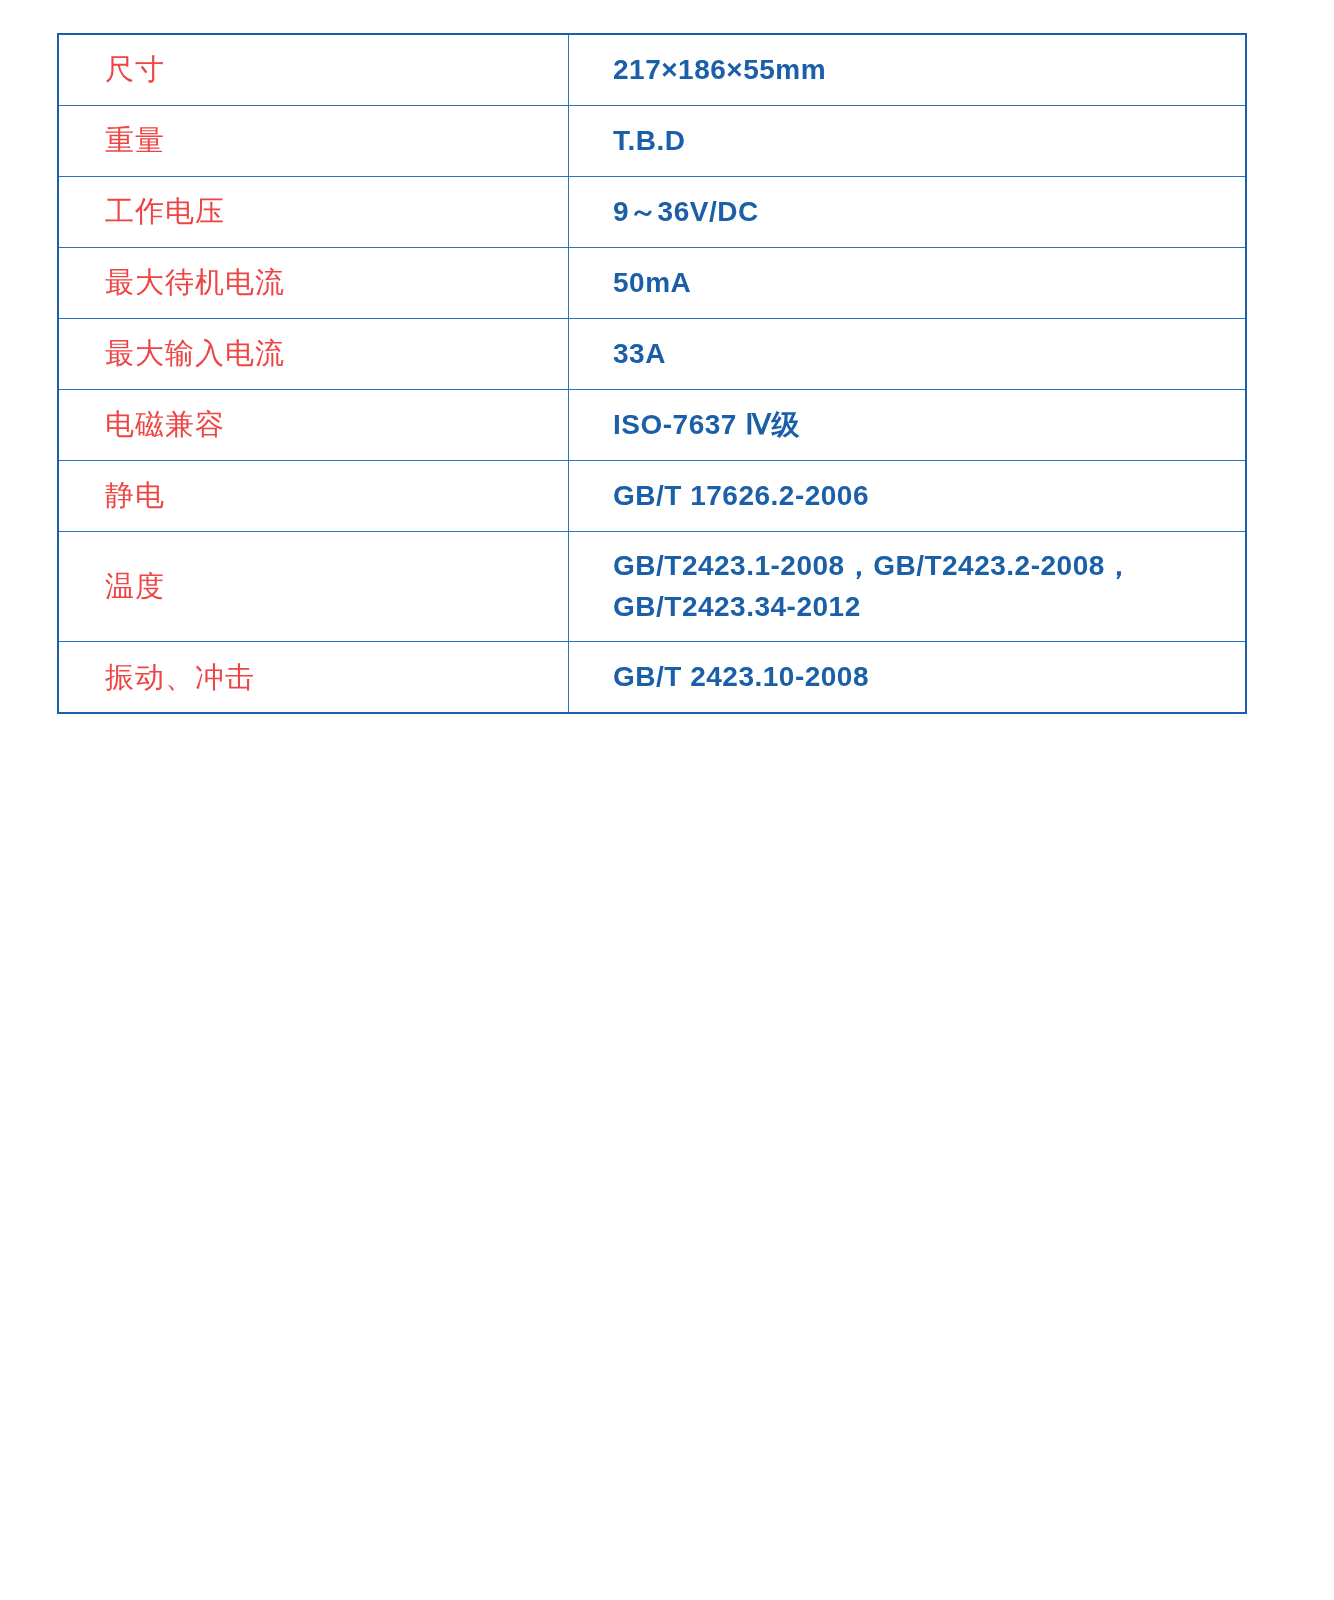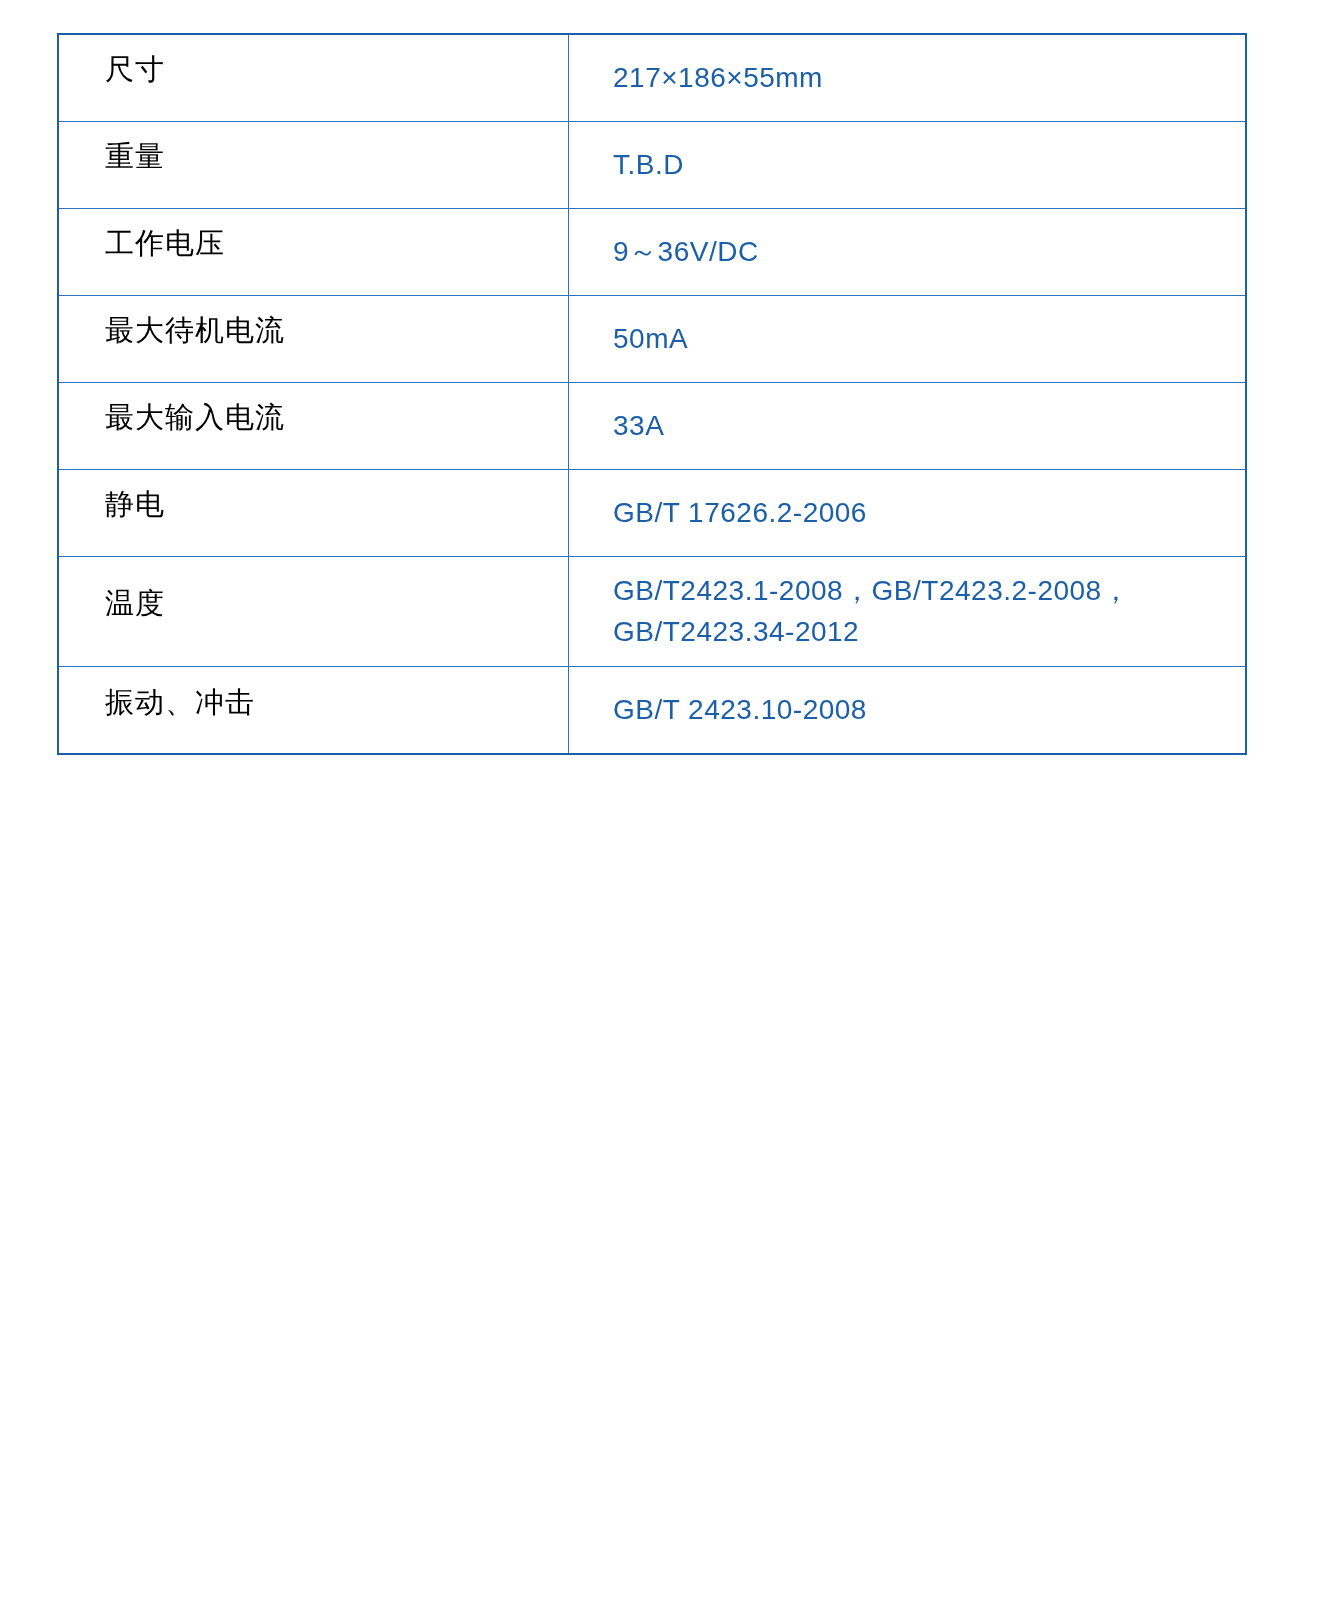--- a/index.html
+++ b/index.html
@@ -28,40 +28,41 @@
     table-layout: fixed;
     border: 2px solid #1b5fa8;
   }
   .spec-table td {
     border: 1px solid #2a74bd;
     padding: 0;
     vertical-align: middle;
   }
   .spec-table td.label {
     width: 463px;
-    padding: 14px 0 30px 46px;
+    padding: 14px 0 14px 46px;
     font-size: 29px;
     line-height: 1.35;
     letter-spacing: 1px;
-    color: #000000;
+    color: #ef4444;
   }
   .spec-table td.value {
     padding: 14px 0 14px 44px;
     font-size: 28px;
     line-height: 1.45;
     letter-spacing: 0.5px;
     color: #1b5fa8;
   }
   .spec-table tr.single td.label,
   .spec-table tr.single td.value {
     height: 42px;
   }
   .value .line {
     display: block;
     white-space: pre;
+    font-weight: bold;
   }
 </style>
 </head>
 <body>
 
 <div class="page">
   <table class="spec-table">
     <tbody>
       <tr class="single">
         <td class="label">尺寸</td>
@@ -87,20 +88,26 @@
           <span class="line">50mA</span>
         </td>
       </tr>
       <tr class="single">
         <td class="label">最大输入电流</td>
         <td class="value">
           <span class="line">33A</span>
         </td>
       </tr>
       <tr class="single">
+        <td class="label">电磁兼容</td>
+        <td class="value">
+          <span class="line">ISO-7637 Ⅳ级</span>
+        </td>
+      </tr>
+      <tr class="single">
         <td class="label">静电</td>
         <td class="value">
           <span class="line">GB/T 17626.2-2006</span>
         </td>
       </tr>
       <tr>
         <td class="label">温度</td>
         <td class="value">
           <span class="line">GB/T2423.1-2008，GB/T2423.2-2008，</span>
           <span class="line">GB/T2423.34-2012</span>

